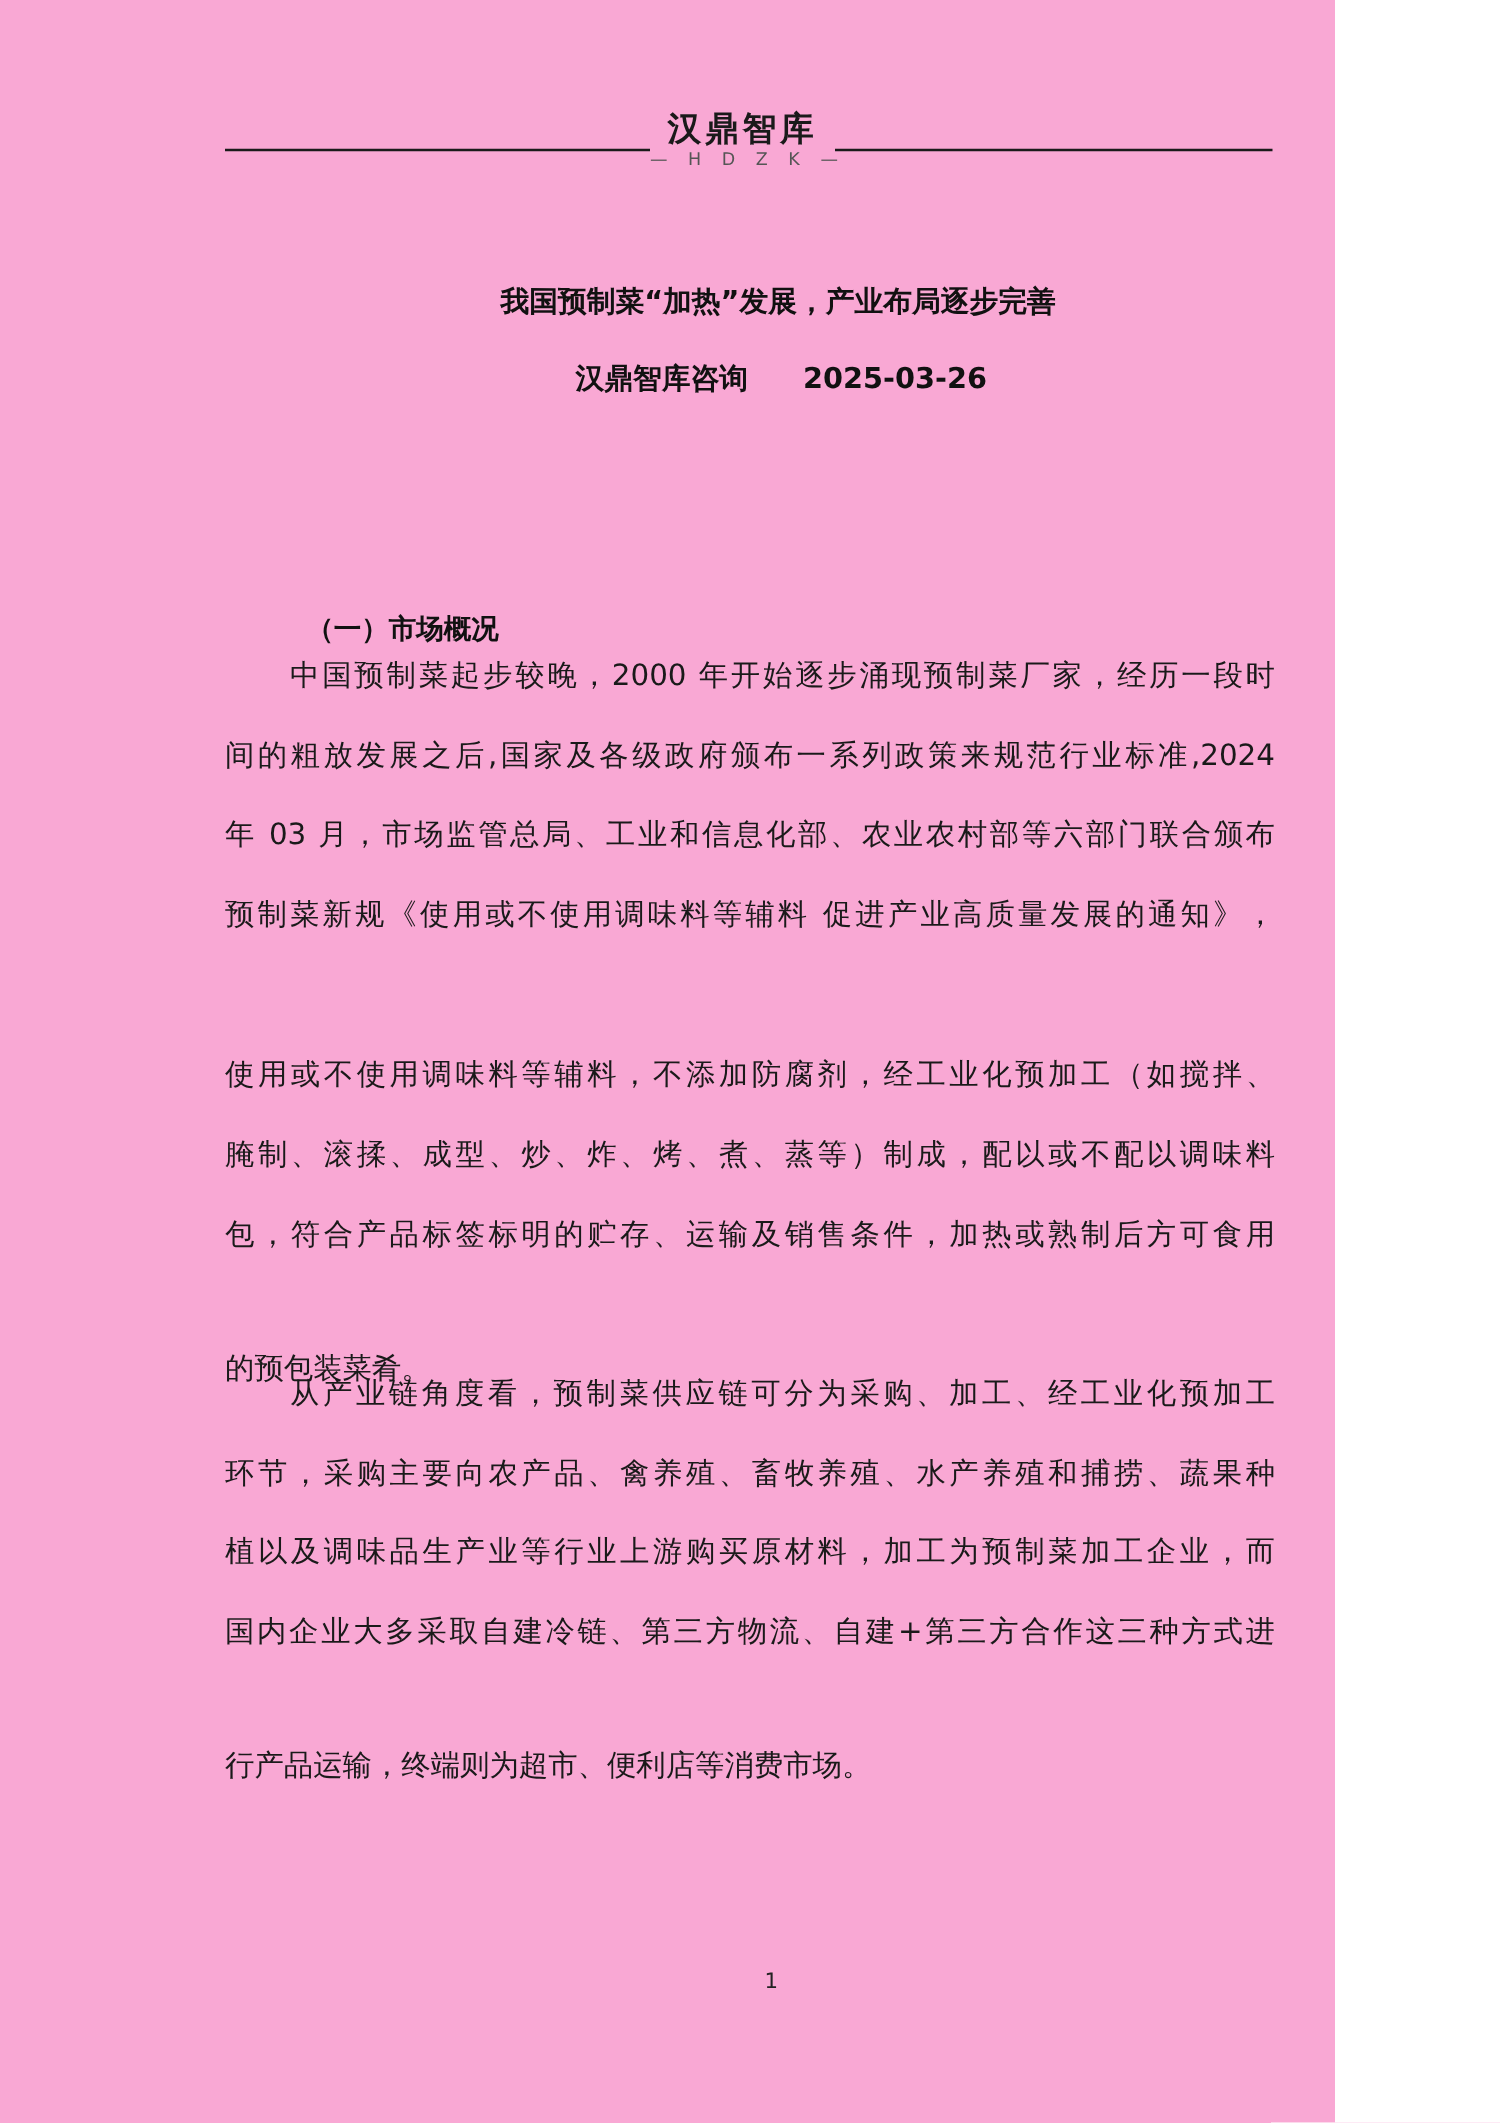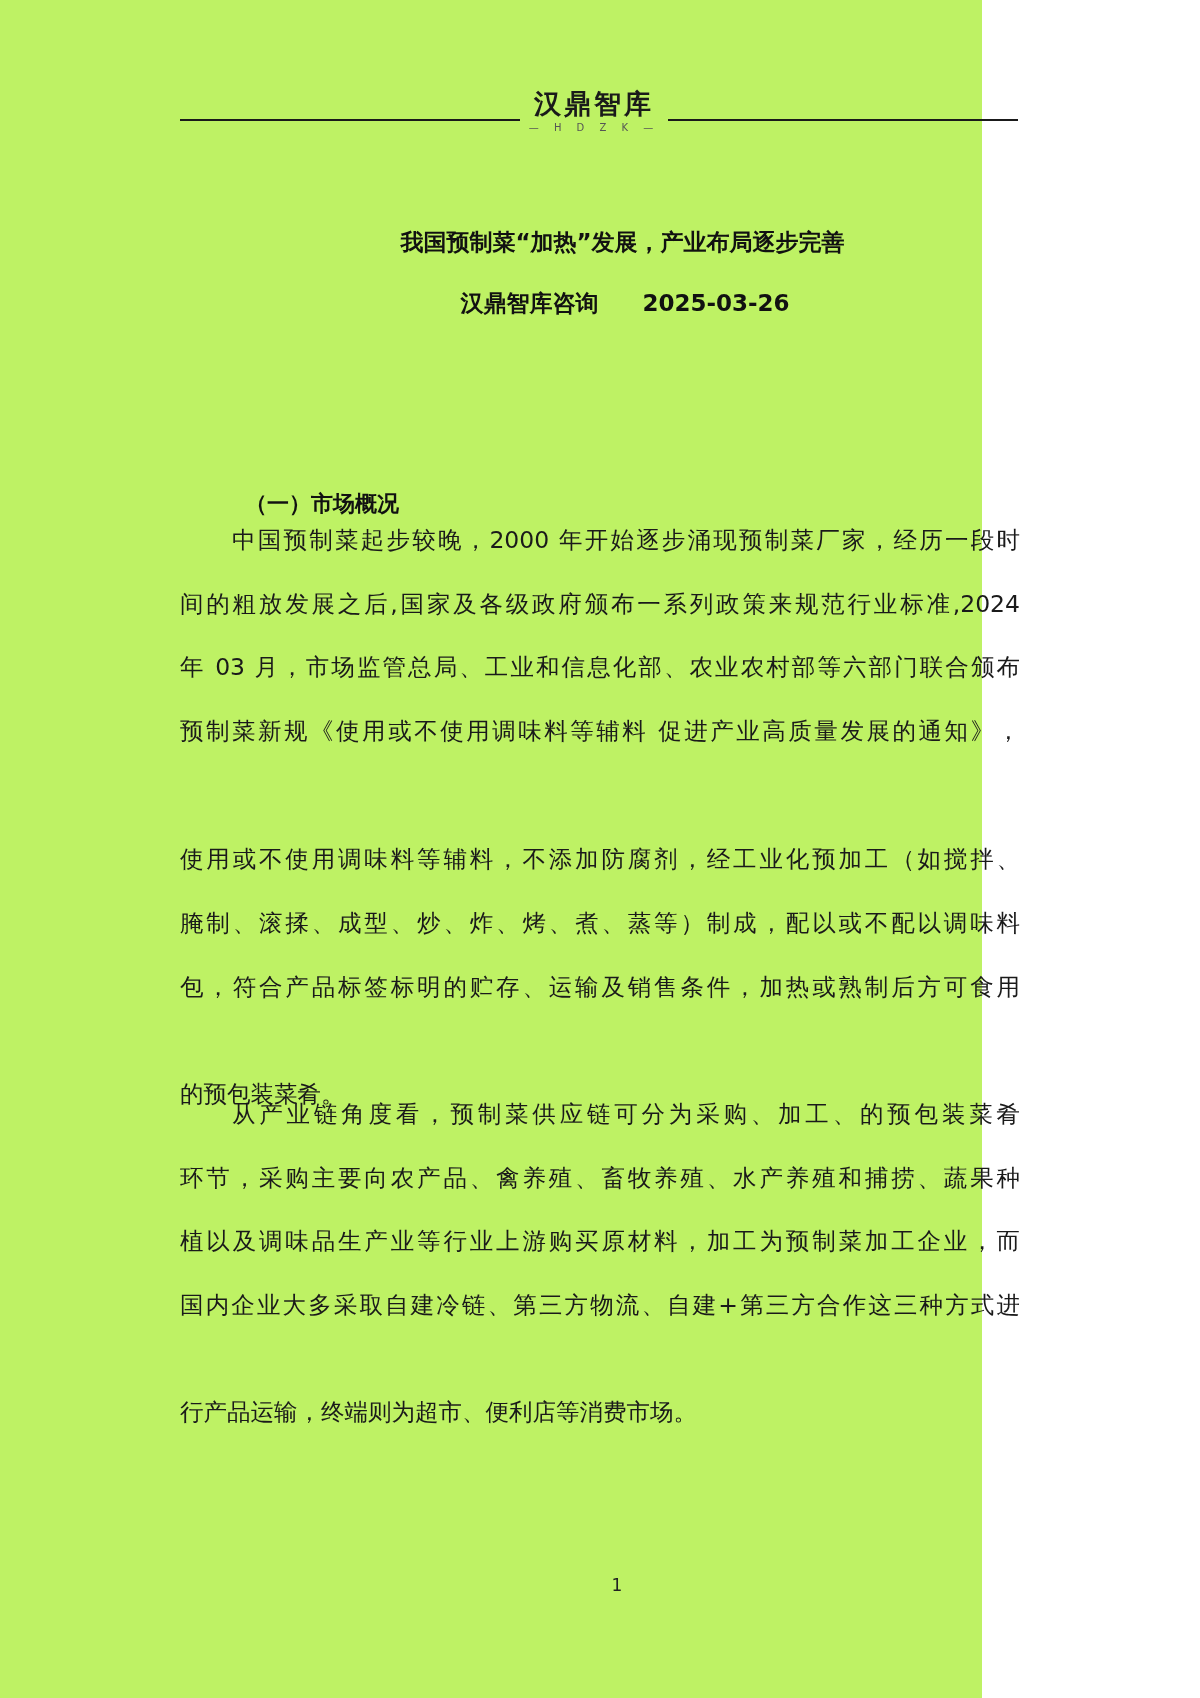--- a/index.html
+++ b/index.html
@@ -1,26 +1,26 @@
 <!DOCTYPE html>
 <html><head>
 <meta charset="utf-8">
 <style>
   html, body { margin: 0; padding: 0; background: #ffffff; }
   body { width: 1200px; height: 1698px; position: relative; overflow: hidden;
          font-family: "DejaVu Sans", "Liberation Sans", sans-serif; color: #111; }
-  .page { position: absolute; left: 0; top: 0; width: 982px; height: 1698px; background: #bef264; }
+  .page { position: absolute; left: 0; top: 0; width: 1068px; height: 1698px; background: #f9a8d4; }
 
   
   .hdr-line { position: absolute; top: 119px; height: 2px; background: #1a1a1a; }
   .hdr-line.left { left: 180px; width: 340px; }
   .hdr-line.right { left: 668px; width: 350px; }
   .logo { position: absolute; left: 520px; top: 88px; width: 148px; text-align: center; }
   .logo-cn { font-size: 27px; font-weight: bold; letter-spacing: 3px; color: #1a1a1a; line-height: 32px; white-space: nowrap; }
-  .logo-en { font-size: 10px; letter-spacing: 6px; color: #555; line-height: 12px; margin-top: 2px; white-space: nowrap; }
+  .logo-en { font-size: 14px; letter-spacing: 6px; color: #555; line-height: 12px; margin-top: 2px; white-space: nowrap; }
 
   
   .title { position: absolute; left: 0; width: 1245px; top: 228px; text-align: center;
            font-size: 23px; font-weight: bold; line-height: 28px; color: #111; white-space: nowrap; }
   .byline { position: absolute; left: 0; width: 1250px; top: 289px; text-align: center;
             font-size: 23px; font-weight: bold; line-height: 28px; color: #111; white-space: nowrap; }
   .byline .sep { display: inline-block; width: 44px; }
 
   .section { position: absolute; left: 245px; top: 449px; font-size: 22px; font-weight: bold;
              line-height: 28px; color: #111; white-space: nowrap; margin-top: 41px; }
@@ -54,20 +54,20 @@
 
   <div class="line indent" style="top:525px">中国预制菜起步较晚，2000 年开始逐步涌现预制菜厂家，经历一段时</div>
   <div class="line" style="top:589px">间的粗放发展之后,国家及各级政府颁布一系列政策来规范行业标准,2024</div>
   <div class="line" style="top:652px">年 03 月，市场监管总局、工业和信息化部、农业农村部等六部门联合颁布</div>
   <div class="line" style="top:716px">预制菜新规《使用或不使用调味料等辅料 促进产业高质量发展的通知》，</div>
   <div class="line" style="top:844px">使用或不使用调味料等辅料，不添加防腐剂，经工业化预加工（如搅拌、</div>
   <div class="line" style="top:908px">腌制、滚揉、成型、炒、炸、烤、煮、蒸等）制成，配以或不配以调味料</div>
   <div class="line" style="top:972px">包，符合产品标签标明的贮存、运输及销售条件，加热或熟制后方可食用</div>
   <div class="line last" style="top:1035px">的预包装菜肴。</div>
 
-  <div class="line indent" style="top:1099px">从产业链角度看，预制菜供应链可分为采购、加工、的预包装菜肴</div>
+  <div class="line indent" style="top:1099px">从产业链角度看，预制菜供应链可分为采购、加工、经工业化预加工</div>
   <div class="line" style="top:1226px">植以及调味品生产业等行业上游购买原材料，加工为预制菜加工企业，而</div>
   <div class="line" style="top:1163px">环节，采购主要向农产品、禽养殖、畜牧养殖、水产养殖和捕捞、蔬果种</div>
   <div class="line" style="top:1290px">国内企业大多采取自建冷链、第三方物流、自建+第三方合作这三种方式进</div>
   <div class="line last" style="top:1353px">行产品运输，终端则为超市、便利店等消费市场。</div>
 
   <div class="page-num">1</div>
 </div>
 
 </body></html>

